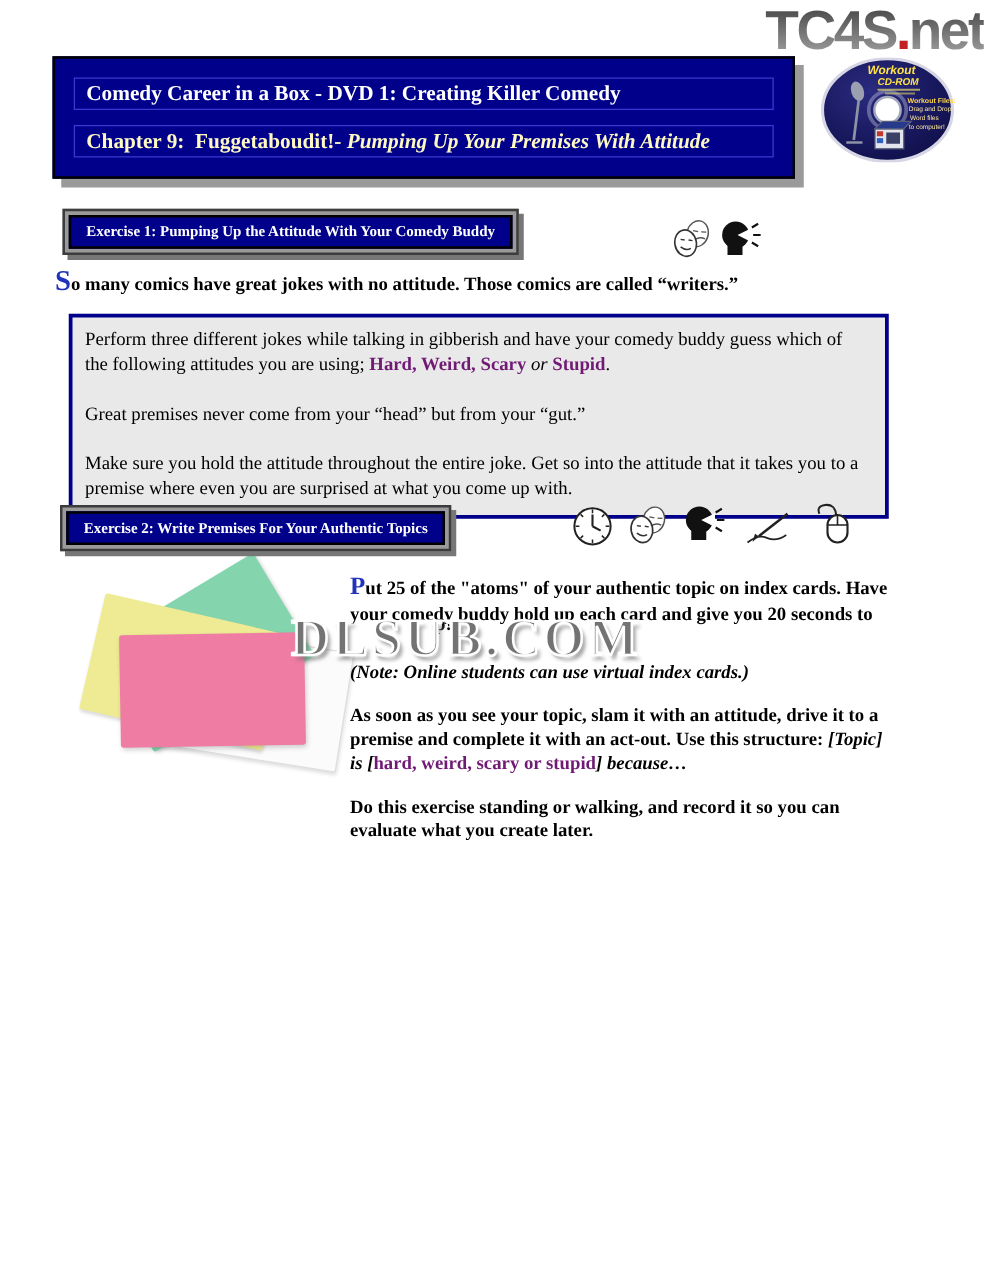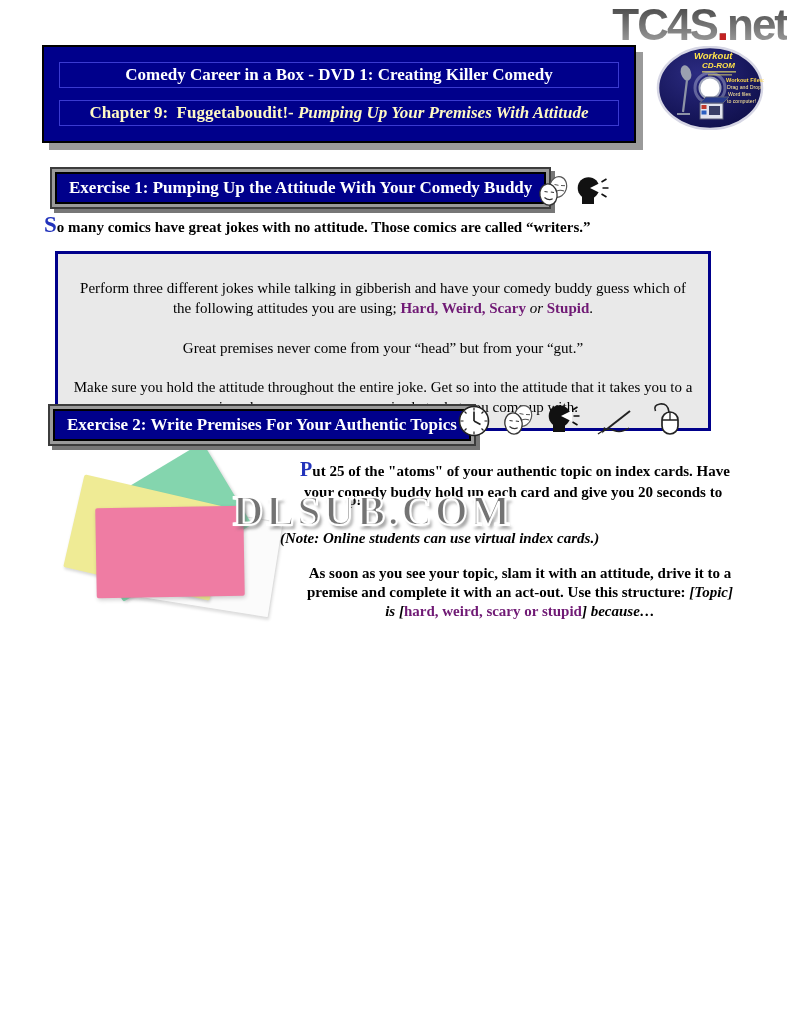--- a/index.html
+++ b/index.html
@@ -1,17 +1,17 @@
 <!DOCTYPE html>
 <html><head>
 <meta charset="utf-8">
 <style>
   html,body{margin:0;padding:0;background:#fff;}
   .page{position:relative;width:791px;height:916px;background:#fff;overflow:hidden;
-        font-family:"Liberation Serif",serif;color:#000;text-align:center;}
+        font-family:"Liberation Serif",serif;color:#000;}
   .abs{position:absolute;}
   .prewrap{white-space:pre-wrap;}
 
   
   .wm{position:absolute;z-index:9;font-family:Liberation Serif, serif;font-weight:bold;
       color:#737373;-webkit-text-stroke:2px #fff;
       text-shadow:0 0 2px #fff, 3px 4px 3px rgba(110,110,110,.6);}
   .wm-dlsub{left:233px;top:487px;font-size:42px;letter-spacing:3px;}
   .wm-traders{left:478px;top:970px;font-size:37px;letter-spacing:0.5px;}
   .tc4s{position:absolute;top:0px;right:4px;z-index:2;font-family:"Liberation Sans",sans-serif;
@@ -32,35 +32,35 @@
   .cd{left:656px;top:46px;z-index:3;}
 
   
   .quote{left:45px;top:133px;font-size:14px;font-style:italic;}
   .quote .attr{font-style:normal;font-weight:bold;}
 
   
   .ex-frame{position:absolute;background:#9a9a9a;border:2px solid #3c3c3c;padding:3px;
             box-shadow:4px 4px 0 #777;z-index:1;}
   .ex-inner{background:#00008b;border:2px solid #000;padding:4px 12px;color:#fff;
-            font-size:17px;font-weight:bold;white-space:nowrap;}
+            font-size:12px;font-weight:bold;white-space:nowrap;}
   .ex1{left:50px;top:167px;}
   .ex2{left:48px;top:404px;}
   .icon{position:absolute;z-index:1;}
 
   
   .intro{left:44px;top:212px;font-size:15px;font-weight:bold;}
   .dropcap{color:#2233bb;font-weight:bold;}
   .dc-s{font-size:23px;}
   .dc-p{font-size:20px;}
 
   
   .gbox{left:55px;top:251px;width:630px;background:#e9e9e9;border:3px solid #00008b;
         padding:9px 10px 10px 10px;font-size:15px;line-height:1.32;}
-  .gbox p{margin:16px 0 20px 0;}
+  .gbox p{margin:0 0 20px 0;}
   .gbox p:last-child{margin-bottom:0;}
   .em-blue{color:#701a75;font-weight:bold;}
   .it-black{font-style:italic;}
 
   
   .cards{left:70px;top:452px;width:190px;height:184px;}
   .card{position:absolute;border-radius:2px;}
   .card-white{width:150px;height:95px;left:55px;top:58px;transform:rotate(9deg);
               background:#fbfbfb;border:1px solid #dedede;box-shadow:1px 2px 3px rgba(0,0,0,.12);}
   .card-green{width:150px;height:96px;left:18px;top:22px;transform:rotate(-31deg);
@@ -218,18 +218,20 @@
   <div class="abs frag">p!</div>
 
   <div class="wm wm-dlsub">DLSUB.COM</div>
 
   <div class="abs note">(Note: Online students can use virtual index cards.)</div>
 
   <div class="abs bold-block assoon"><span>As soon as you see your topic, slam it with an attitude, drive it to a
 premise and complete it with an act-out. Use this structure: </span><span class="it-black">[Topic]
 is [</span><span class="em-blue">hard, weird, scary or stupid</span><span class="it-black">] because…</span></div>
 
+  <div class="abs bold-block dothis">Do this exercise standing or walking, and record it so you can
+evaluate what you create later.</div>
 
   <div class="abs pagenum">1</div>
   <a class="abs dl-link">Download updates at comedycareerinabox.com</a>
   <div class="wm wm-traders">TradersXtreme.com</div>
 
 </div>
 
 </body></html>

